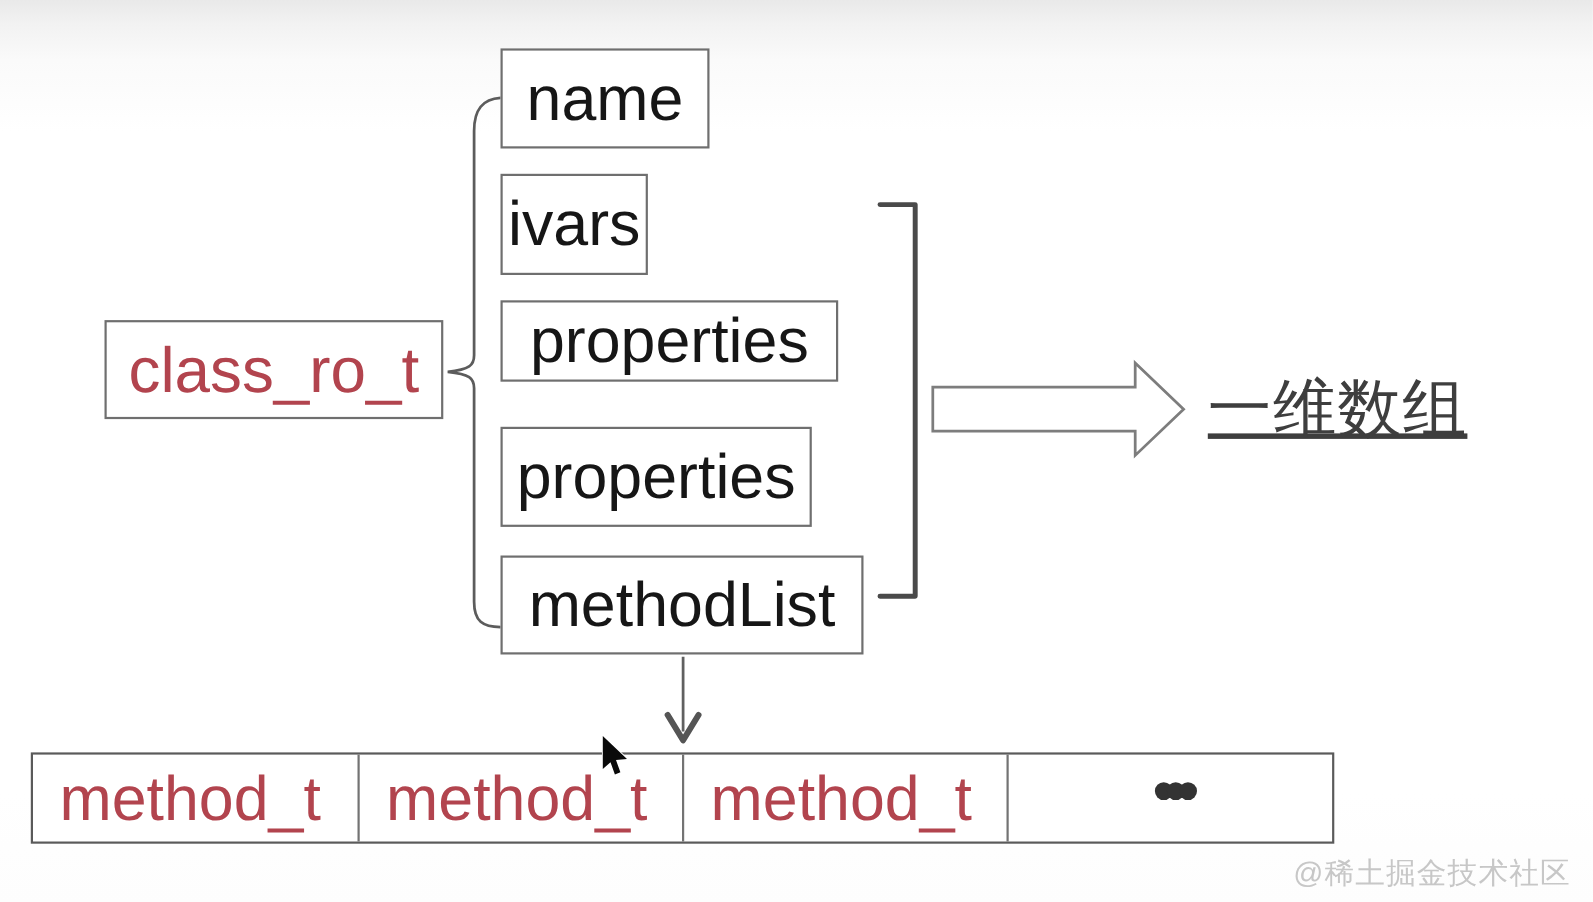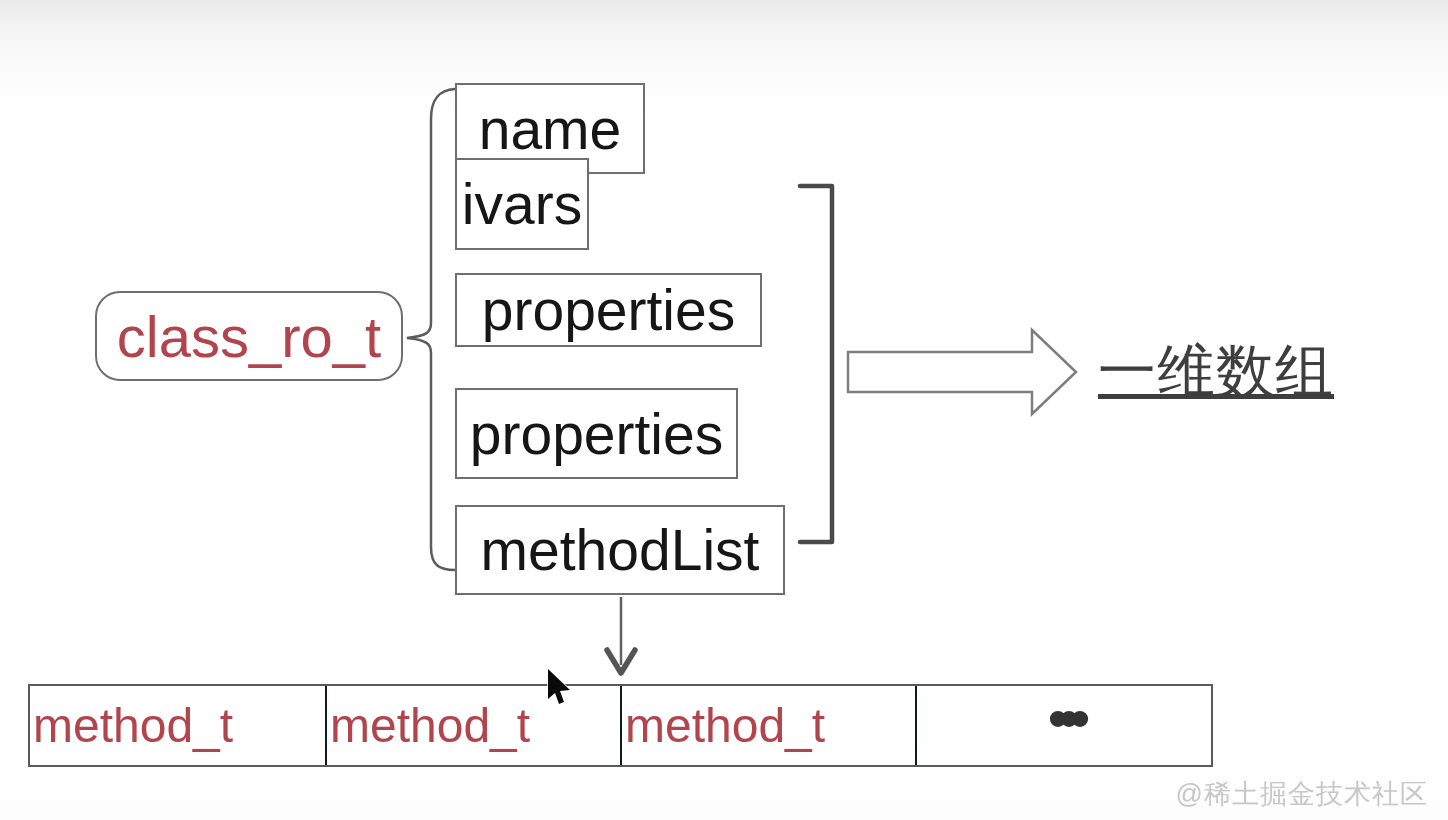--- a/index.html
+++ b/index.html
@@ -25,49 +25,49 @@
   }
   .box{
     position:absolute;
     background:#ffffff;
     border:2px solid var(--c-box-border);
     display:flex;align-items:center;justify-content:center;
     font-size:57px;color:var(--c-ink);
     box-sizing:border-box;
     white-space:nowrap;
   }
-  .box-name       {left:455px;top:44px; width:190px;height:91px;margin-top:39px;}
+  .box-name       {left:455px;top:44px; width:190px;height:91px;}
   .box-ivars      {left:455px;top:158px;width:134px;height:92px;}
   .box-properties {left:455px;top:273px;width:307px;height:74px;}
   .box-protocols  {left:455px;top:388px;width:283px;height:91px;}
   .box-methodlist {left:455px;top:505px;width:330px;height:90px;align-items:center;}
   .box-root{
     left:95px;top:291px;width:308px;height:90px;
-    color:var(--c-accent-red);font-size:58px;border-radius:25px;
+    color:var(--c-accent-red);font-size:58px;
   }
   .connector{position:absolute;}
   .annotation{
     position:absolute;left:1098px;top:326px;height:92px;width:250px;
     display:flex;align-items:center;
     font-size:58px;color:var(--c-annotation-text);
     letter-spacing:1px;white-space:nowrap;text-decoration:underline;
   }
   .method-table{
     position:absolute;left:28px;top:684px;width:1185px;height:83px;
     display:flex;
     background:#fff;
     border:2px solid #5a5a5a;
     box-sizing:border-box;
   }
   .method-cell{
     display:flex;align-items:center;
-    padding-left:3px;
+    padding-left:24px;
     box-sizing:border-box;
-    border-right:2px solid #0f172a;
-    font-size:48px;color:var(--c-accent-red);
+    border-right:2px solid #737373;
+    font-size:57px;color:var(--c-accent-red);
     white-space:nowrap;
   }
   .cell-1{width:297px;}
   .cell-2{width:295px;}
   .cell-3{width:295px;}
   .cell-ellipsis{
     flex:1;border-right:none;
     justify-content:center;padding-left:0;
     font-size:60px;letter-spacing:-10px;
     color:var(--c-dots);

